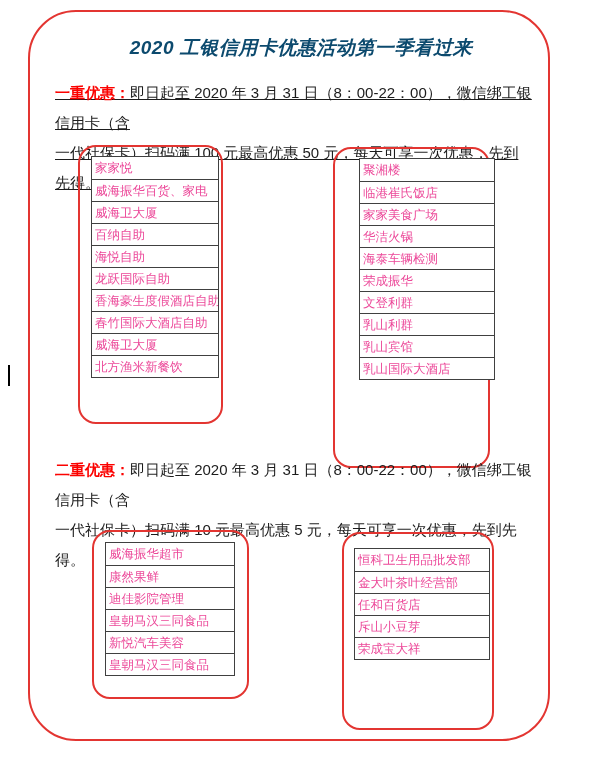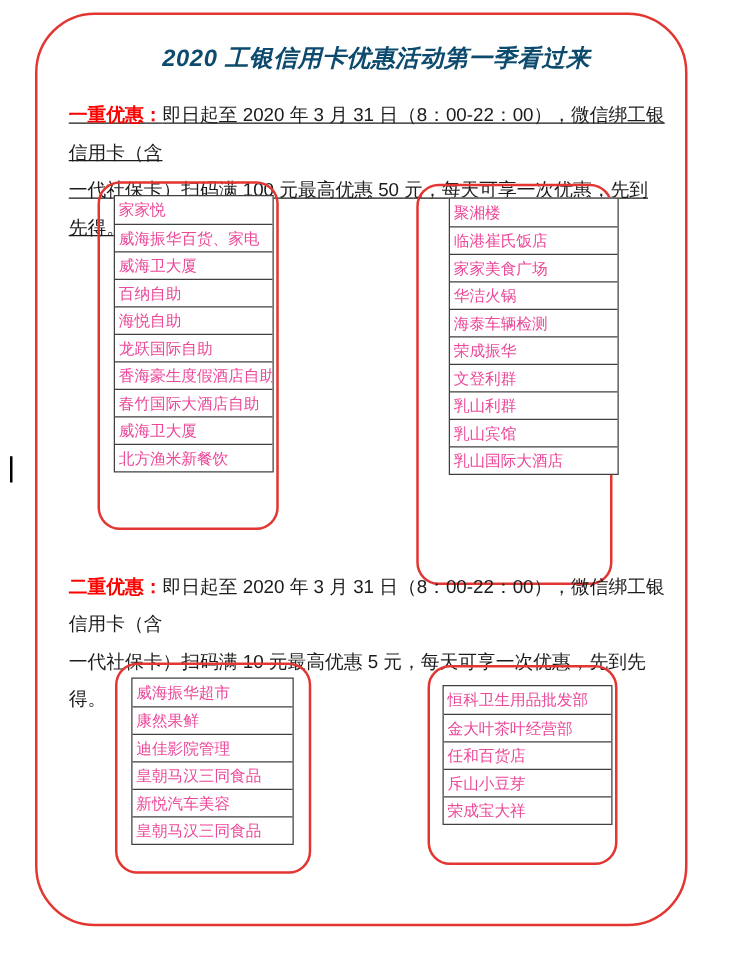--- a/index.html
+++ b/index.html
@@ -51,21 +51,21 @@
   }
 
   .redbox {
     position: absolute;
     border: 2px solid #e33531;
     border-radius: 18px;
   }
   .box-1 { left: 78px;  top: 145px; width: 145px; height: 279px; padding: 9px 0 0 11px; }
   .box-2 { left: 333px; top: 147px; width: 157px; height: 321px; padding: 9px 0 0 24px; }
   .box-3 { left: 92px;  top: 530px; width: 157px; height: 169px; padding: 10px 0 0 11px; }
-  .box-4 { left: 342px; top: 532px; width: 152px; height: 160px; padding: 14px 0 0 10px; }
+  .box-4 { left: 342px; top: 532px; width: 152px; height: 198px; padding: 14px 0 0 10px; }
 
   .mtable {
     border: 1px solid #404040;
     background: #ffffff;
   }
   .t-1 { width: 128px; }
   .t-2 { width: 136px; }
   .t-3 { width: 130px; }
   .t-4 { width: 136px; }
 

